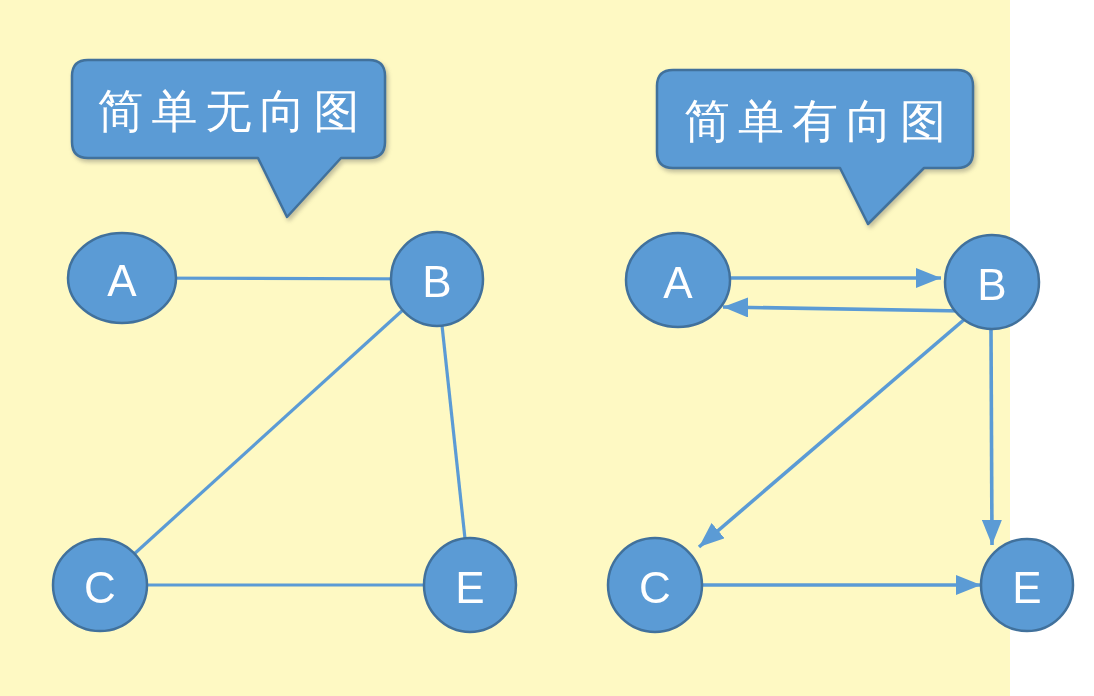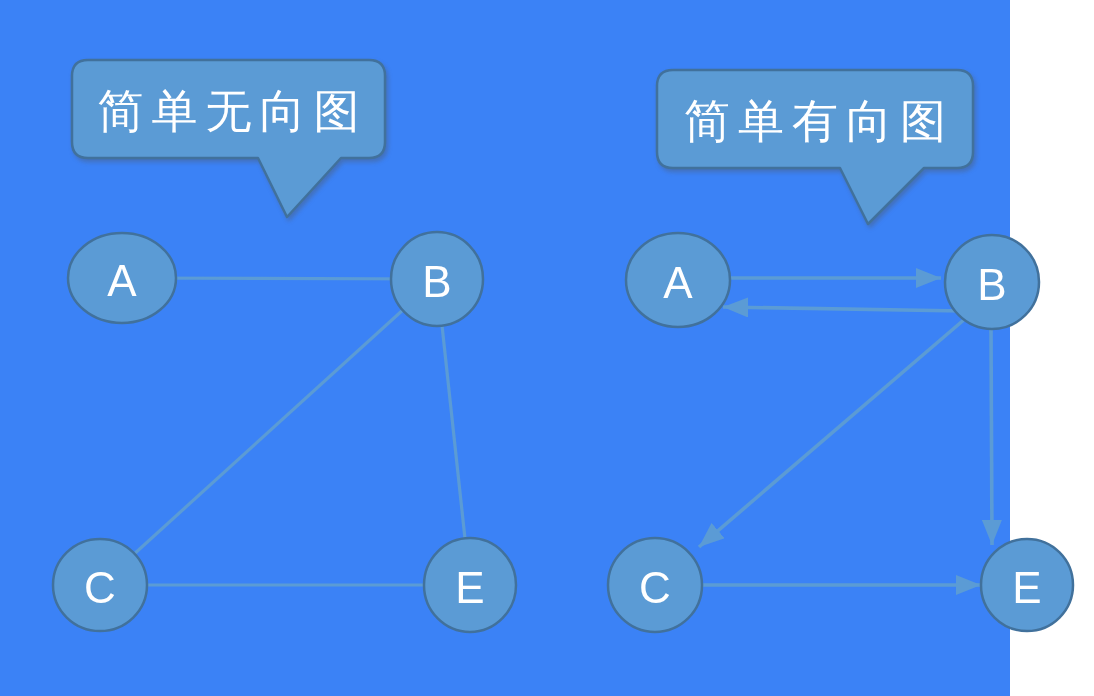--- a/index.html
+++ b/index.html
@@ -8,21 +8,21 @@
     width: 1094px;
     height: 696px;
     background: #ffffff;
     overflow: hidden;
     font-family: "Liberation Sans", sans-serif;
   }
   .canvas-wrap {
     position: relative;
     width: 1010px;
     height: 696px;
-    background: #3b82f6;
+    background: #fef9c3;
   }
   svg.diagram {
     position: absolute;
     left: 0;
     top: 0;
     display: block;
   }
   .callout-shape {
     filter: drop-shadow(2px 3px 2px rgba(80,80,80,0.35));
   }

